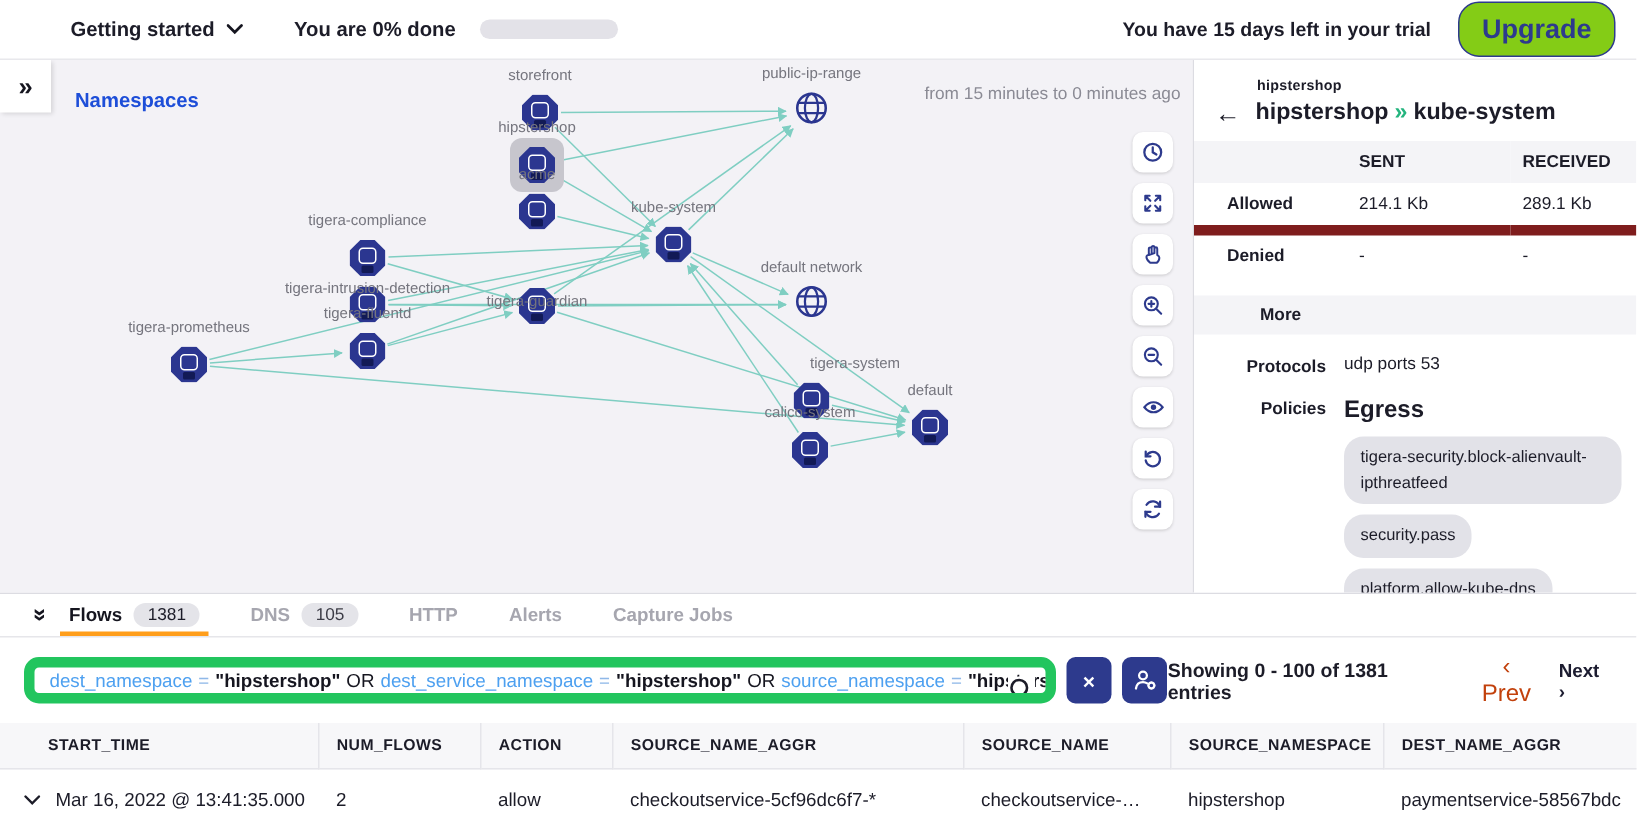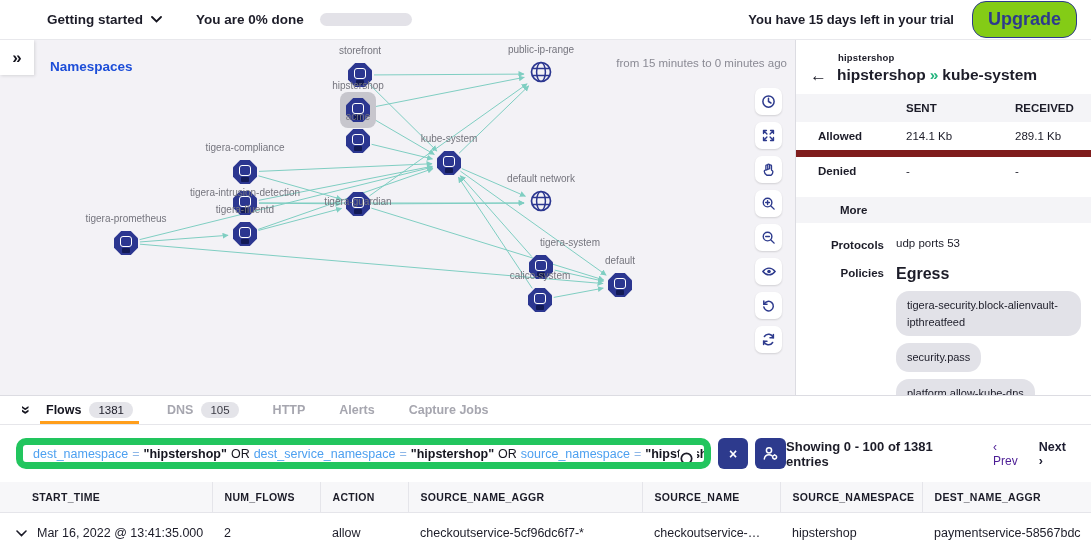--- a/index.html
+++ b/index.html
@@ -99,21 +99,21 @@
   .tok-op { color:#7faBద0; }
   .tok-op { color:#8fb8e8; padding:0 4px; }
   .tok-value { color:#15151f; font-weight:bold; padding-right:4px; }
   .tok-kw { color:#15151f; padding-right:4px; }
   .search-icon-wrap { position:absolute; right:7px; top:6px; background:#fff; }
   .sq-btn { width:31px; height:31px; background:#2d3a8d; border:none; border-radius:6px;
     margin-left:7px; color:#fff; display:flex; align-items:center; justify-content:center;
     cursor:pointer; font-size:14px; font-weight:bold; }
   .showing { margin-left:auto; font-weight:bold; font-size:13px; }
   .pager { display:flex; align-items:center; gap:14px; margin-left:16px; margin-right:2px; }
-  .prev-link { color:#4c1d95; font-size:12px; cursor:default; }
+  .prev-link { color:#c2410c; font-size:16px; cursor:default;text-align:center; }
   .next-link { color:#1c1c30; font-weight:bold; font-size:12.5px; cursor:pointer; }
 
   .flow-table { border-collapse:collapse; table-layout:fixed; width:1182px; }
   .flow-table thead th { background:#f7f7f9; border:1px solid #e5e5ea; border-top:none;
     font-size:10.5px; text-align:left; padding:9px 0 9px 12px; letter-spacing:.3px; }
   .flow-table thead th:first-child { padding-left:32px; border-left:none; }
   .flow-table tbody td { font-size:12.5px; padding:13px 0 13px 12px; border-bottom:1px solid #ececf1;
     white-space:nowrap; overflow:hidden; }
   .row-chevron { display:inline-block; margin-right:10px; color:#1c1c28; }
   .first-cell { display:flex; align-items:center; padding-left:4px; }

